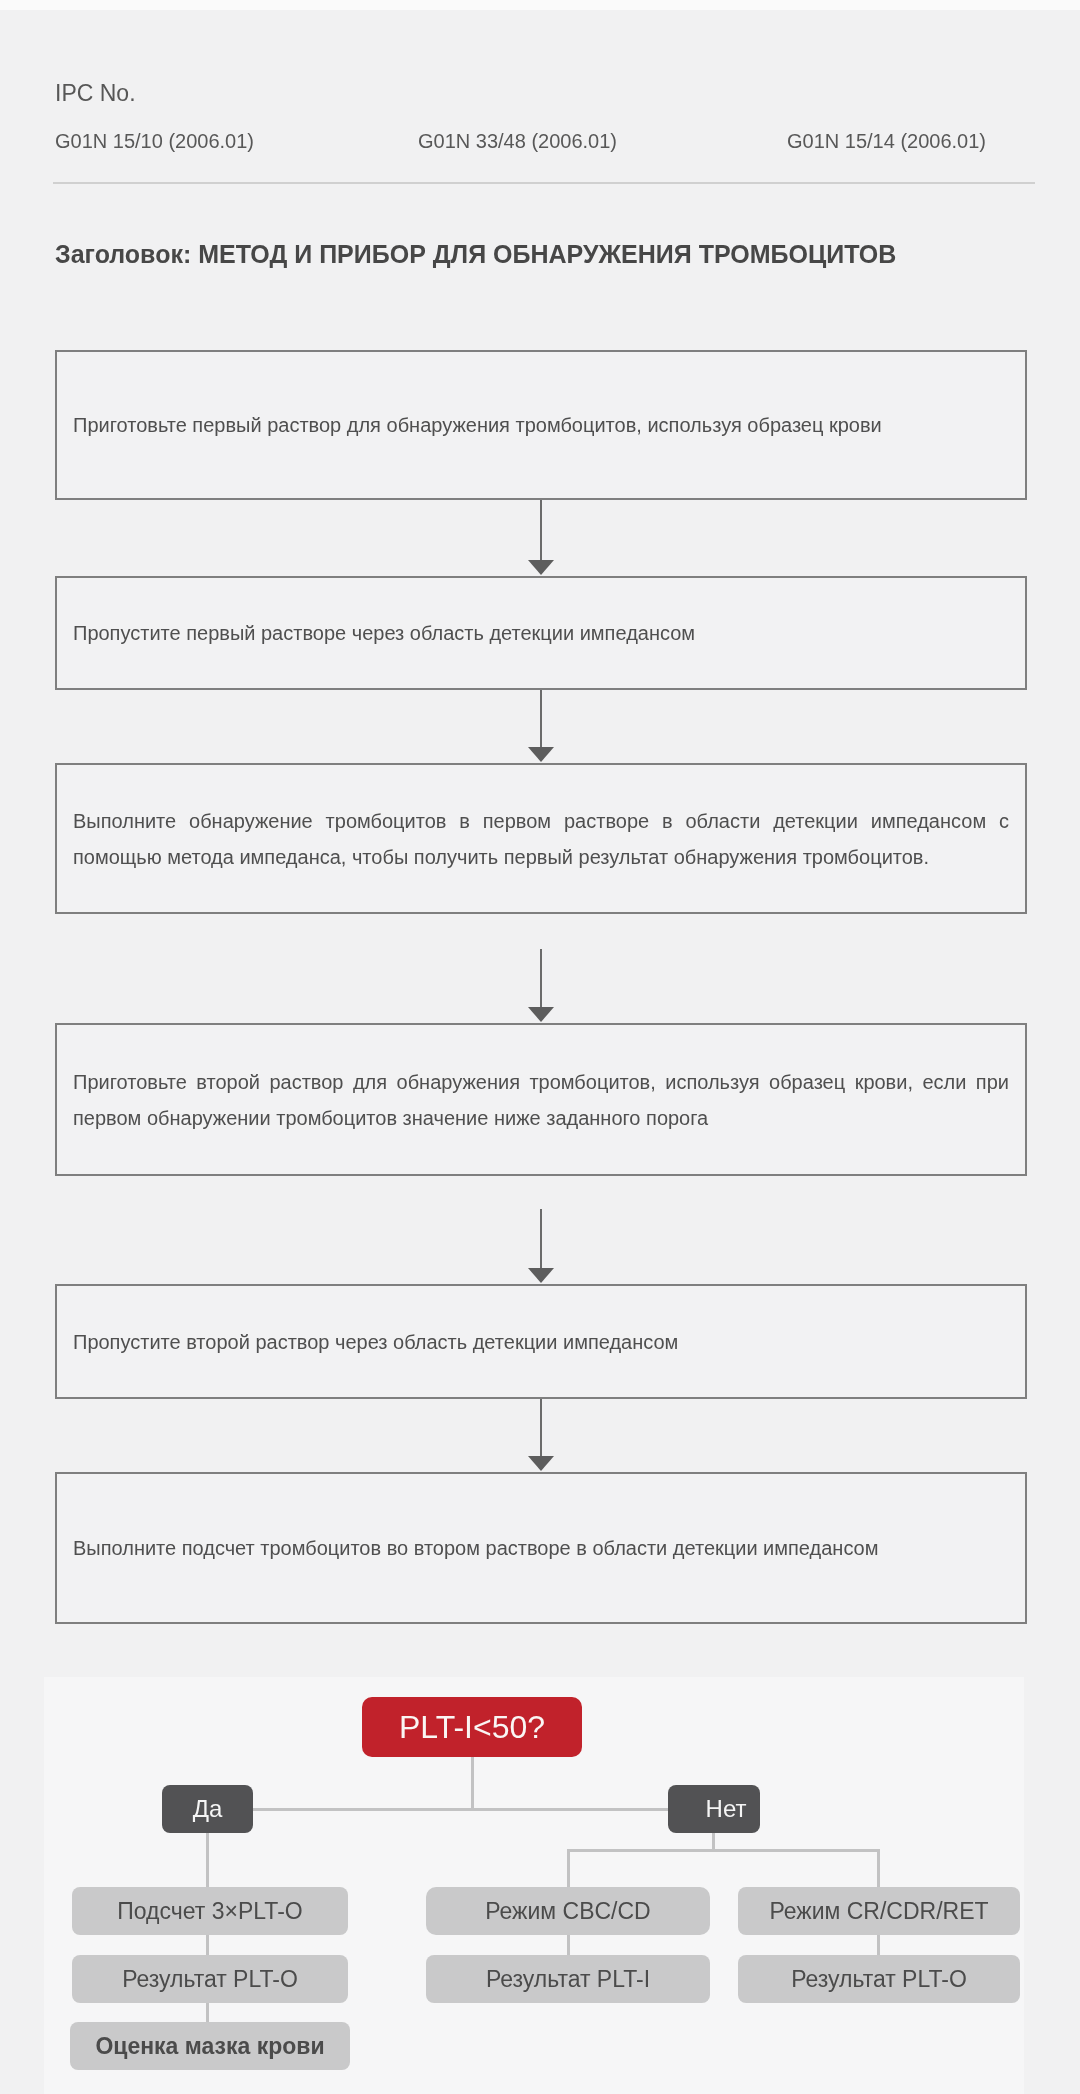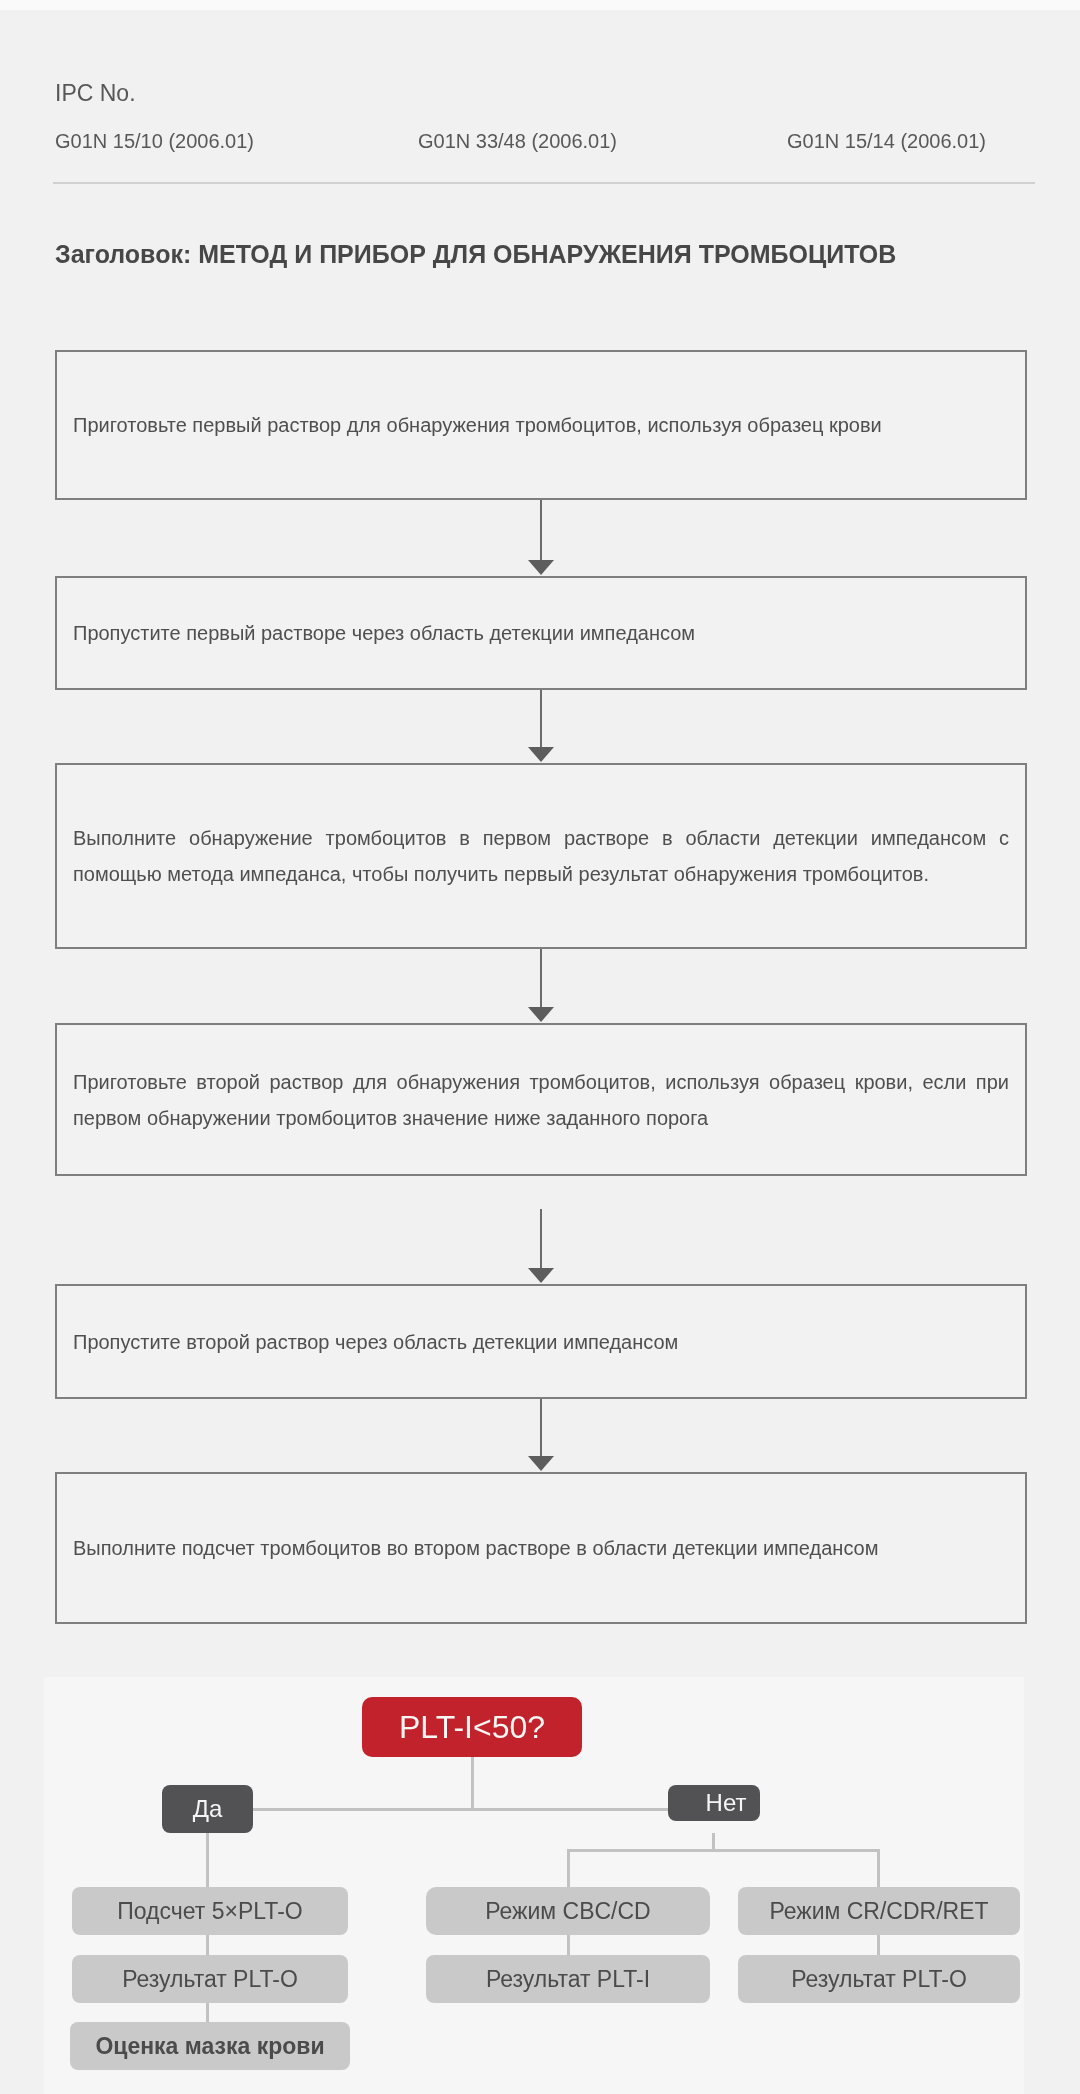--- a/index.html
+++ b/index.html
@@ -60,21 +60,21 @@
   </div>
   <div class="arrow-line" style="top:500px;height:60px;"></div>
   <div class="arrow-head" style="top:560px;"></div>
 
   <div class="flow-box" style="top:576px;height:114px;">
     <p>Пропустите первый растворе через область детекции импедансом</p>
   </div>
   <div class="arrow-line" style="top:690px;height:57px;"></div>
   <div class="arrow-head" style="top:747px;"></div>
 
-  <div class="flow-box" style="top:763px;height:186px;">
+  <div class="flow-box" style="top:763px;height:151px;">
     <p>Выполните обнаружение тромбоцитов в первом растворе в области детекции импедансом с помощью метода импеданса, чтобы получить первый результат обнаружения тромбоцитов.</p>
   </div>
   <div class="arrow-line" style="top:949px;height:58px;"></div>
   <div class="arrow-head" style="top:1007px;"></div>
 
   <div class="flow-box" style="top:1023px;height:153px;">
     <p>Приготовьте второй раствор для обнаружения тромбоцитов, используя образец крови, если при первом обнаружении тромбоцитов значение ниже заданного порога</p>
   </div>
   <div class="arrow-line" style="top:1209px;height:59px;"></div>
   <div class="arrow-head" style="top:1268px;"></div>
@@ -99,23 +99,23 @@
     <div class="conn" style="left:668px;top:156px;width:3px;height:18px;"></div>
     <div class="conn" style="left:523px;top:172px;width:313px;height:3px;"></div>
     <div class="conn" style="left:523px;top:173px;width:3px;height:37px;"></div>
     <div class="conn" style="left:833px;top:173px;width:3px;height:37px;"></div>
     <div class="conn" style="left:162px;top:258px;width:3px;height:20px;"></div>
     <div class="conn" style="left:162px;top:326px;width:3px;height:19px;"></div>
     <div class="conn" style="left:523px;top:258px;width:3px;height:20px;"></div>
     <div class="conn" style="left:833px;top:258px;width:3px;height:20px;"></div>
 
     <div class="node node-dark" style="left:118px;top:108px;width:91px;height:48px;">Да</div>
-    <div class="node node-dark" style="left:624px;top:108px;width:92px;height:36px;padding-left:24px;">Нет</div>
+    <div class="node node-dark" style="left:624px;top:108px;width:92px;height:48px;padding-left:24px;">Нет</div>
 
-    <div class="node node-light" style="left:28px;top:210px;width:276px;height:48px;">Подсчет 5×PLT-O</div>
+    <div class="node node-light" style="left:28px;top:210px;width:276px;height:48px;">Подсчет 3×PLT-O</div>
     <div class="node node-light" style="left:28px;top:278px;width:276px;height:48px;">Результат PLT-O</div>
     <div class="node node-light" style="left:26px;top:345px;width:280px;height:48px;font-weight:bold;">Оценка мазка крови</div>
 
     <div class="node node-light" style="left:382px;top:210px;width:284px;height:48px;border-radius:10px;">Режим CBC/CD</div>
     <div class="node node-light" style="left:382px;top:278px;width:284px;height:48px;">Результат PLT-I</div>
 
     <div class="node node-light" style="left:694px;top:210px;width:282px;height:48px;">Режим CR/CDR/RET</div>
     <div class="node node-light" style="left:694px;top:278px;width:282px;height:48px;">Результат PLT-O</div>
 
   </div>

